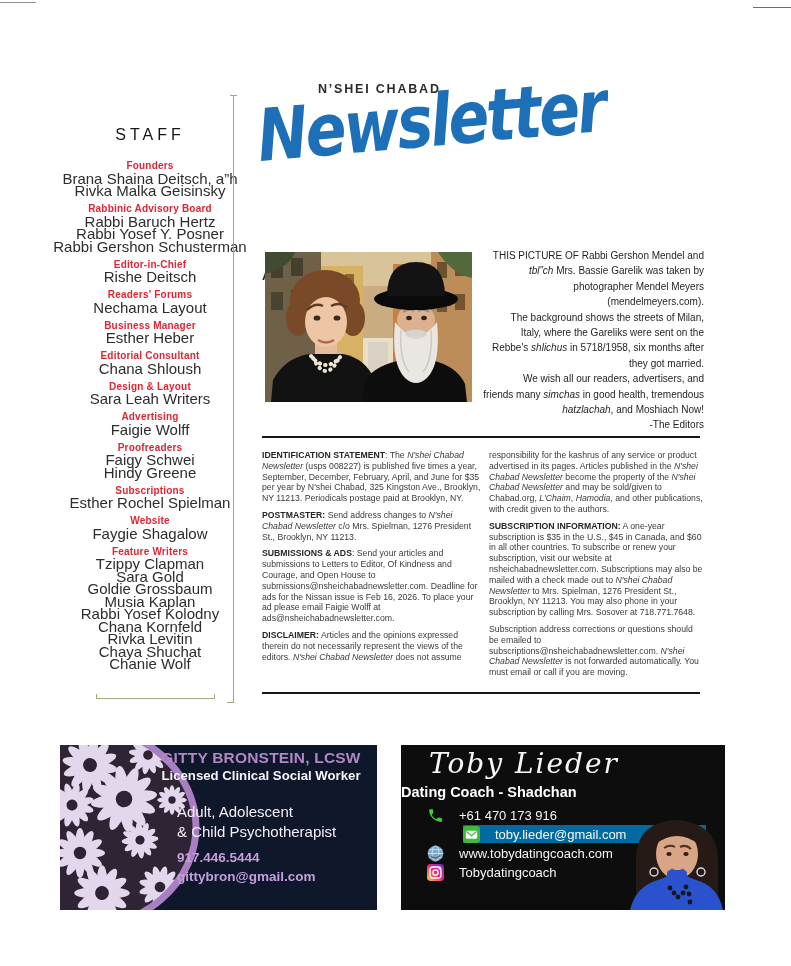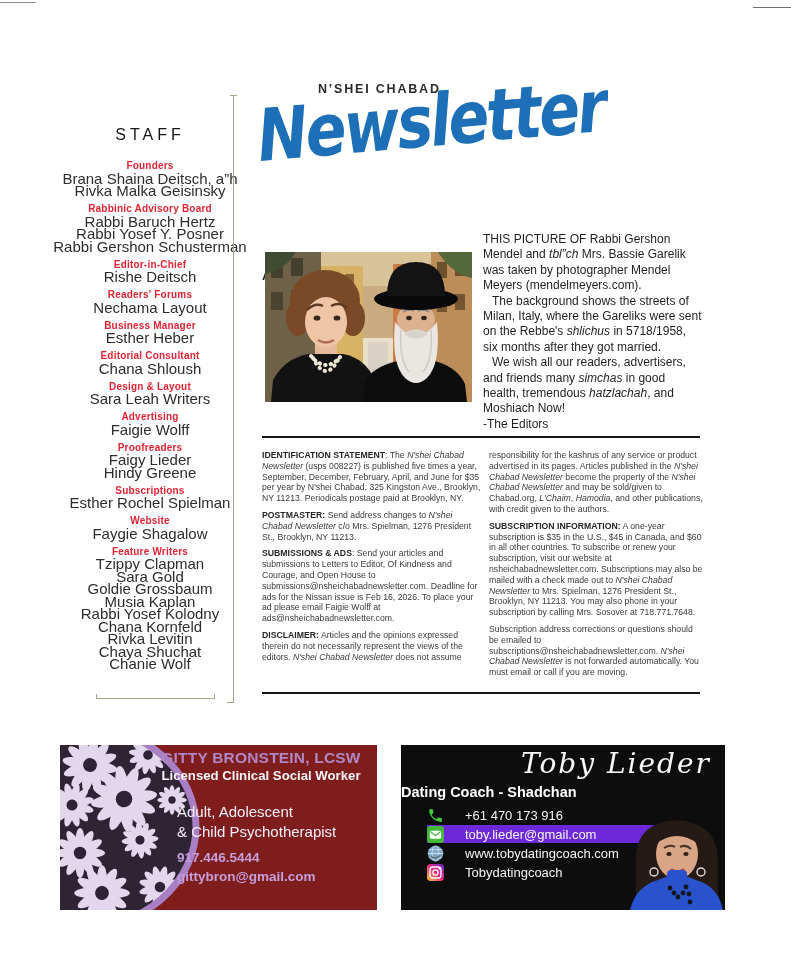--- a/index.html
+++ b/index.html
@@ -28,57 +28,57 @@
 
   
   .logo{position:absolute;left:252px;top:50px;width:356px;height:118px;}
   .vol-block{position:absolute;left:405px;top:156px;width:230px;text-align:center;
              font-size:13.5px;line-height:20px;color:#3f3f3f;}
 
   
   .about-head{position:absolute;left:262px;top:221px;font-size:13px;font-weight:bold;
               letter-spacing:2.8px;color:#232323;margin-top:47px;}
   .cover-photo{position:absolute;left:265px;top:252px;width:207px;height:150px;}
-  .about-text{position:absolute;left:483px;top:232px;width:221px;font-size:12px;
-              line-height:15.4px;color:#1f1f1f;}
+  .about-text{position:absolute;left:483px;top:248px;width:221px;font-size:10px;
+              line-height:15.4px;color:#1f1f1f;text-align:right;}
   .about-text .rp{margin:0;}
   .about-text .rp.ind{text-indent:9px;}
 
   .rule{position:absolute;left:262px;width:438px;height:2px;background:#161616;}
   .rule1{top:436px;} .rule2{top:692px;}
 
   
   .fine{position:absolute;top:450px;font-size:8.7px;line-height:10.8px;color:#3a3a3a;}
   .col-left{left:262px;width:219px;}
   .col-right{left:489px;width:214px;}
   .fine .rp{margin:0 0 6px;}
   .fine b,.about-text b{color:#262626;}
 
   
-  .ad-gitty{position:absolute;left:60px;top:745px;width:317px;height:165px;background:#7f1d1d;overflow:hidden;}
+  .ad-gitty{position:absolute;left:60px;top:745px;width:317px;height:165px;background:#0f172a;overflow:hidden;}
   .g-flowers{position:absolute;left:0;top:0;}
   .g-head{position:absolute;left:92px;top:4px;width:218px;text-align:center;
           font-size:15.5px;font-weight:bold;color:#b287c6;letter-spacing:.2px;}
   .g-sub{position:absolute;left:92px;top:23px;width:218px;text-align:center;
          font-size:13.2px;font-weight:bold;color:#f6f4f7;}
   .g-desc{position:absolute;left:117px;top:57px;font-size:15px;line-height:19.5px;color:#f3eef8;}
   .g-contact{position:absolute;left:117px;top:104px;font-size:13.5px;line-height:18.5px;
              font-weight:bold;color:#c59fdb;}
 
   
   .ad-toby{position:absolute;left:401px;top:745px;width:324px;height:165px;background:#0d0d0d;overflow:hidden;}
-  .t-name{position:absolute;left:0;top:2px;width:310px;text-align:right;
+  .t-name{position:absolute;left:0;top:2px;width:310px;text-align:left;
           font-family:"DejaVu Serif",serif;font-style:italic;font-size:28px;
-          letter-spacing:2px;color:#f7f7f7;}
+          letter-spacing:2px;color:#f7f7f7;padding-left:28px;}
   .t-sub{position:absolute;left:0;top:39px;width:310px;text-align:left;
          font-size:14.5px;font-weight:bold;color:#fff;}
   .t-contacts{position:absolute;left:26px;top:61px;}
-  .t-row{display:flex;align-items:center;gap:21px;height:18px;margin-bottom:1px;
+  .t-row{display:flex;align-items:center;gap:15px;height:18px;margin-bottom:1px;
          font-size:13px;color:#f5f5f5;}
-  .t-row.boxed{background:#6d28d9;width:243px;}
+  .t-row.boxed{background:#0369a1;width:243px;margin-left:36px;}
   .t-ic{width:17px;height:17px;flex:0 0 17px;display:inline-block;}
   .t-ic svg{display:block;width:17px;height:17px;}
   .t-photo{position:absolute;right:0;bottom:0;}
 </style>
 </head>
 <body>
 
 <div class="page">
 
   <div class="crop crop-tl"></div>
@@ -117,21 +117,21 @@
         <div class="staff-sec">
           <div class="staff-role">Design &amp; Layout</div>
           <div class="staff-name">Sara Leah Writers</div>
         </div>
         <div class="staff-sec">
           <div class="staff-role">Advertising</div>
           <div class="staff-name">Faigie Wolff</div>
         </div>
         <div class="staff-sec">
           <div class="staff-role">Proofreaders</div>
-          <div class="staff-name">Faigy Lieder</div>
+          <div class="staff-name">Faigy Schwei</div>
           <div class="staff-name">Hindy Greene</div>
         </div>
         <div class="staff-sec">
           <div class="staff-role">Subscriptions</div>
           <div class="staff-name">Esther Rochel Spielman</div>
         </div>
         <div class="staff-sec">
           <div class="staff-role">Website</div>
           <div class="staff-name">Faygie Shagalow</div>
         </div>

